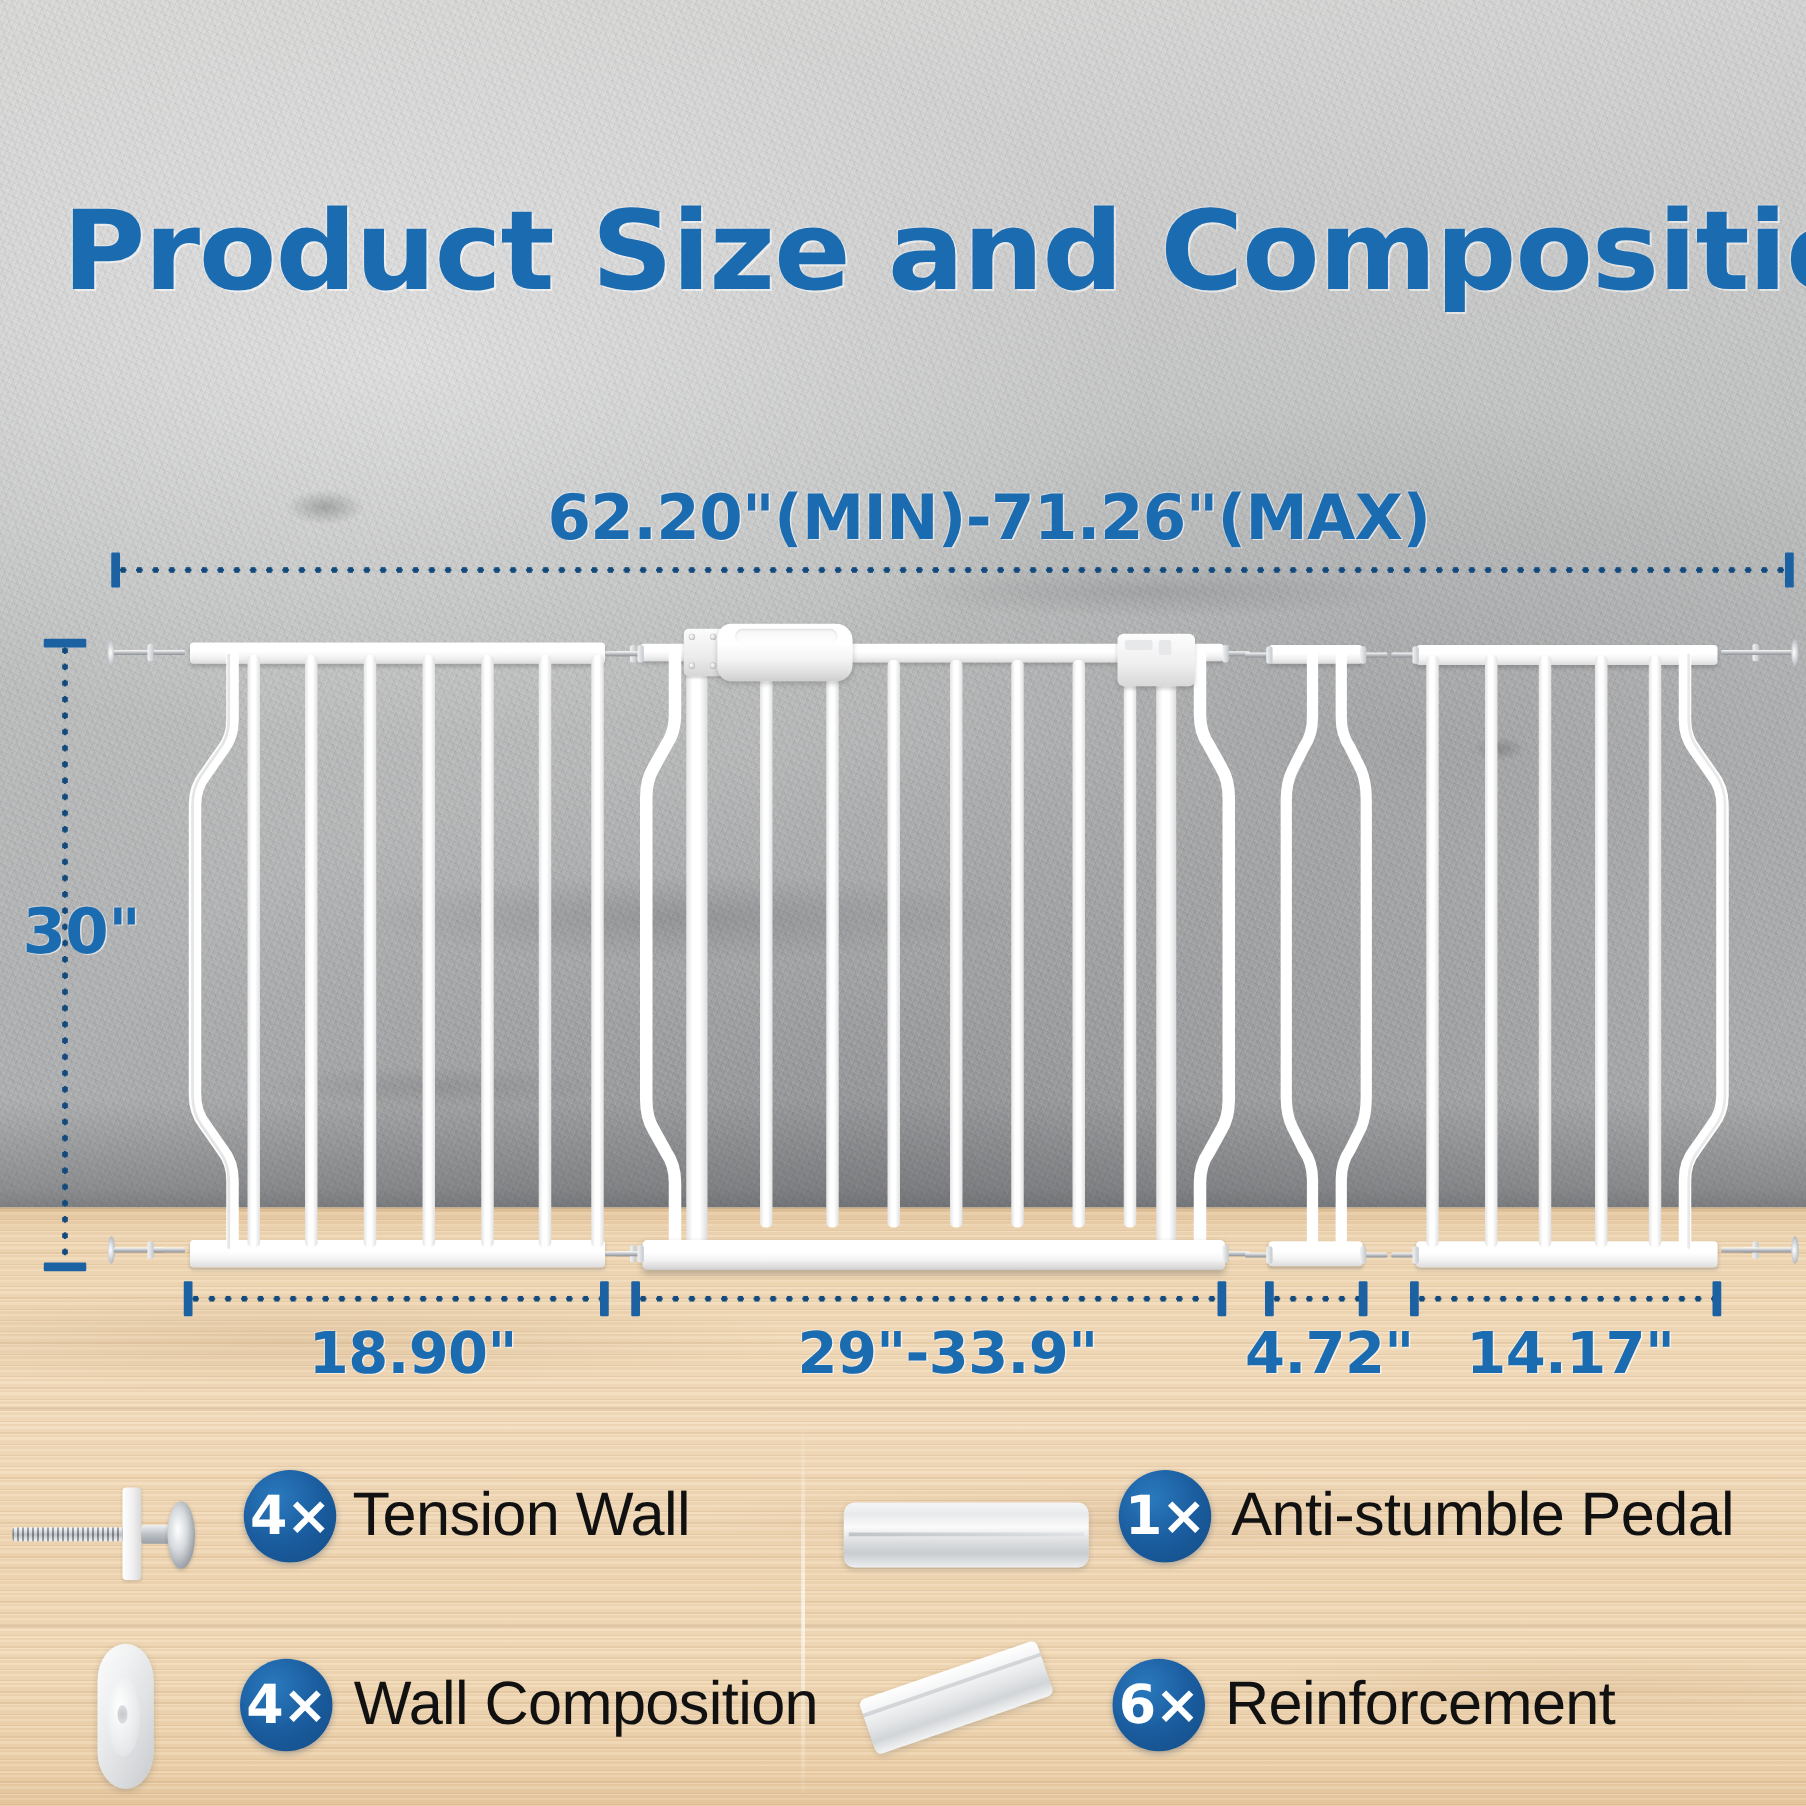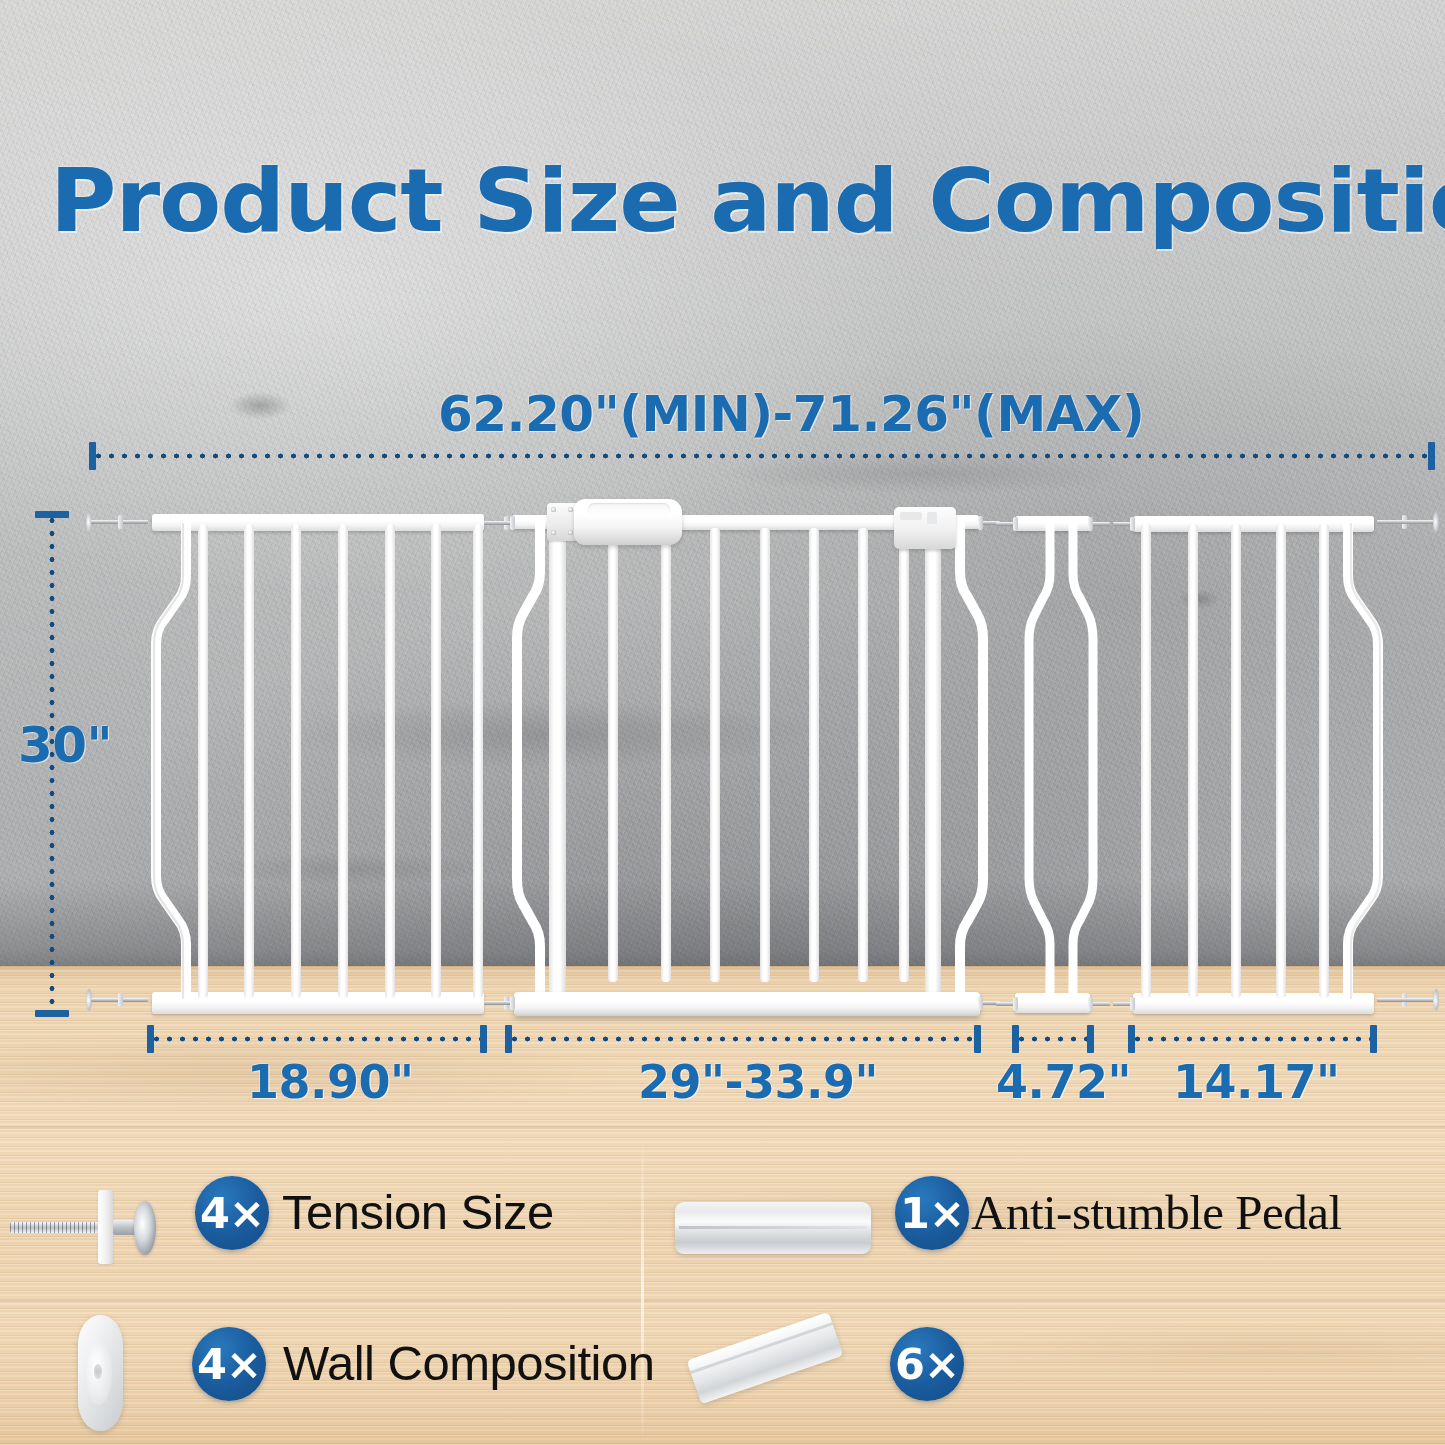--- a/index.html
+++ b/index.html
@@ -561,39 +561,40 @@
   <div class="part-row" style="left:0; top:1162px; width:641px; height:130px;">
     <div class="pi" style="left:10px; top:28px; width:175px; height:74px;">
       <span class="tb-rod" style="left:0; top:32px; width:140px; height:11px;"></span>
       <span class="tb-plate" style="left:88px; top:0; width:15px; height:74px;"></span>
       <span class="tb-collar" style="left:103px; top:30px; width:28px; height:15px;"></span>
       <span class="tb-disc" style="left:124px; top:11px; width:22px; height:54px;"></span>
     </div>
     <div class="badge" style="left:195px; top:14px; width:74px; height:74px;">
       <span class="badge-text"><span>4</span><span>×</span></span>
     </div>
-    <div class="part-label" style="left:282px; top:22px;">Tension Size</div>
+    <div class="part-label" style="left:282px; top:22px;">Tension Wall</div>
   </div>
 
   <div class="part-row" style="left:660px; top:1162px; width:785px; height:130px;">
     <div class="pedal-icon" style="left:15px; top:40px; width:196px; height:52px;"></div>
     <div class="badge" style="left:235px; top:14px; width:74px; height:74px;">
       <span class="badge-text"><span>1</span><span>×</span></span>
     </div>
-    <div class="part-label" style="left:311px; top:22px;font-family:Liberation Serif, serif;">Anti-stumble Pedal</div>
+    <div class="part-label" style="left:325px; top:22px;">Anti-stumble Pedal</div>
   </div>
 
   <div class="part-row" style="left:0; top:1305px; width:641px; height:135px;">
     <div class="wp-icon" style="left:78px; top:10px; width:45px; height:116px;"></div>
     <div class="badge" style="left:192px; top:22px; width:74px; height:74px;">
       <span class="badge-text"><span>4</span><span>×</span></span>
     </div>
     <div class="part-label" style="left:283px; top:30px;">Wall Composition</div>
   </div>
 
   <div class="part-row" style="left:660px; top:1305px; width:785px; height:135px;">
     <div class="rf-icon" style="left:30px; top:30px; width:150px; height:46px;"></div>
     <div class="badge" style="left:230px; top:22px; width:74px; height:74px;">
       <span class="badge-text"><span>6</span><span>×</span></span>
     </div>
+    <div class="part-label" style="left:320px; top:30px;">Reinforcement</div>
   </div>
 
 </div>
 
 </body></html>

